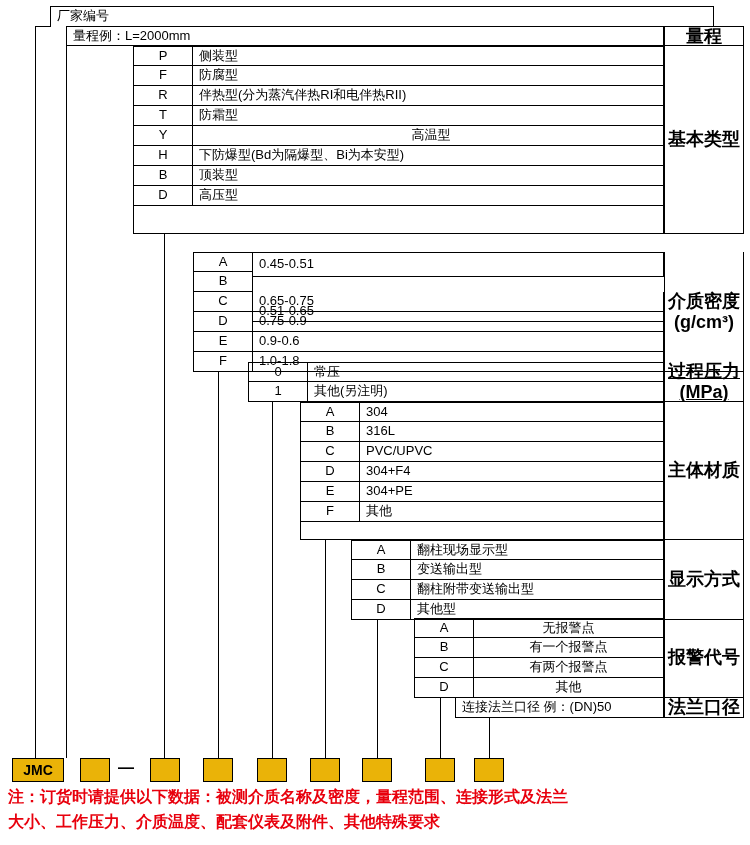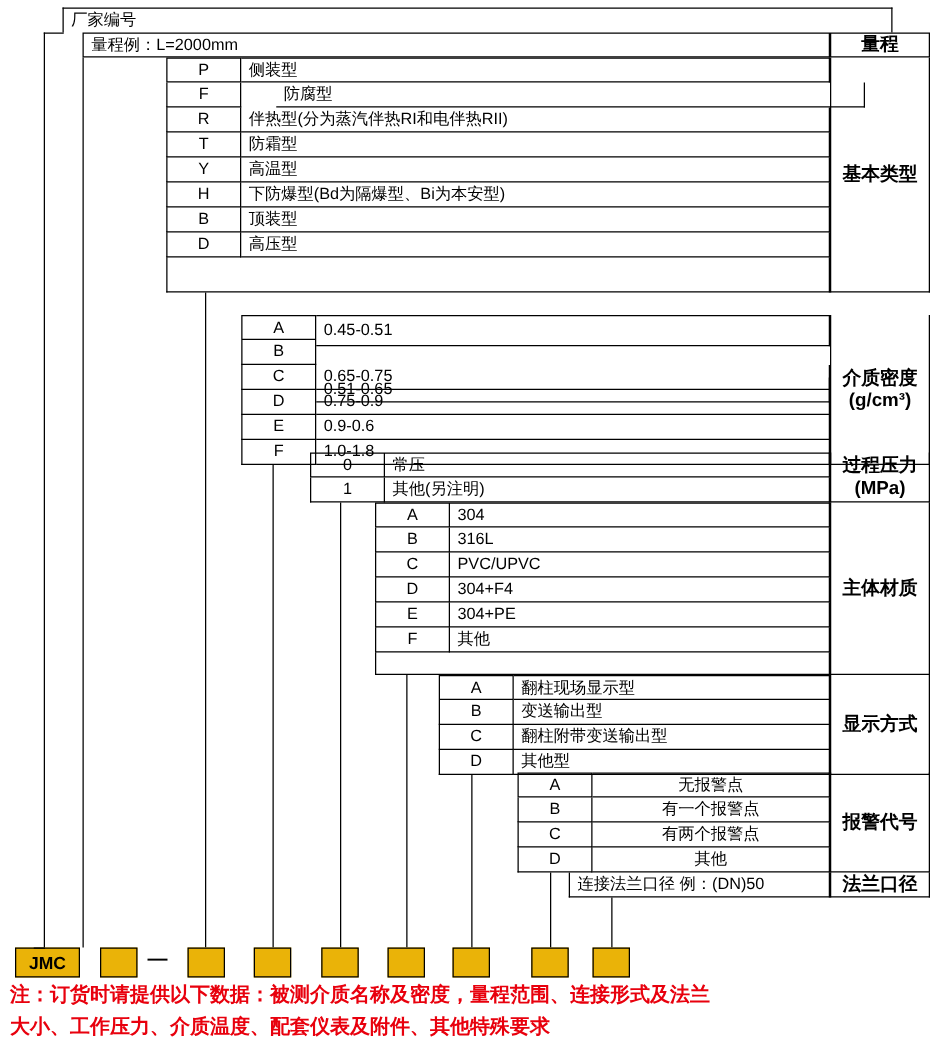--- a/index.html
+++ b/index.html
@@ -35,21 +35,21 @@
     width: 1px;
     background: #000;
   }
   .hline {
     position: absolute;
     height: 1px;
     background: #000;
   }
   .rightlabel {
     font-weight: bold;
-    font-size: 15px;
+    font-size: 18px;
     flex-direction: column;
     justify-content: center;
     align-items: center;
     text-align: center;
   }
   .rightlabel span { display:block; }
   .note {
     position: absolute;
     left: 8px;
     top: 785px;
@@ -100,42 +100,42 @@
   <div class="cell center bx" style="left:133px; top:46px; width:60px; height:20px;">
       <span>P</span>
     </div>
   <div class="cell left bx" style="left:193px; top:46px; width:471px; height:20px; border-left:none;">
       <span>侧装型</span>
     </div>
 
   <div class="cell center bx" style="left:133px; top:66px; width:60px; height:20px; border-top:none;">
       <span>F</span>
     </div>
-  <div class="cell left bx" style="left:193px; top:66px; width:471px; height:20px; border-left:none; border-top:none;margin-left:28px;">
+  <div class="cell left bx" style="left:193px; top:66px; width:471px; height:20px; border-left:none; border-top:none;">
       <span>防腐型</span>
     </div>
 
   <div class="cell center bx" style="left:133px; top:86px; width:60px; height:20px; border-top:none;">
       <span>R</span>
     </div>
   <div class="cell left bx" style="left:193px; top:86px; width:471px; height:20px; border-left:none; border-top:none;">
       <span>伴热型(分为蒸汽伴热RI和电伴热RII)</span>
     </div>
 
   <div class="cell center bx" style="left:133px; top:106px; width:60px; height:20px; border-top:none;">
       <span>T</span>
     </div>
   <div class="cell left bx" style="left:193px; top:106px; width:471px; height:20px; border-left:none; border-top:none;">
       <span>防霜型</span>
     </div>
 
   <div class="cell center bx" style="left:133px; top:126px; width:60px; height:20px; border-top:none;">
       <span>Y</span>
     </div>
-  <div class="cell left bx" style="left:193px; top:126px; width:471px; height:20px; border-left:none; border-top:none;">
+  <div class="cell left bx" style="left:193px; top:126px; width:471px; height:20px; border-left:none; border-top:none;justify-content:center;">
       <span>高温型</span>
     </div>
 
   <div class="cell center bx" style="left:133px; top:146px; width:60px; height:20px; border-top:none;">
       <span>H</span>
     </div>
   <div class="cell left bx" style="left:193px; top:146px; width:471px; height:20px; border-left:none; border-top:none;">
       <span>下防爆型(Bd为隔爆型、Bi为本安型)</span>
     </div>
 
@@ -217,21 +217,21 @@
       <span>常压</span>
     </div>
 
   <div class="cell center bx" style="left:248px; top:382px; width:60px; height:20px; border-top:none;">
       <span>1</span>
     </div>
   <div class="cell left bx" style="left:308px; top:382px; width:356px; height:20px; border-left:none; border-top:none;">
       <span>其他(另注明)</span>
     </div>
 
-  <div class="cell center rightlabel bx" style="left:664px; top:362px; width:80px; height:40px; border-top:none;">
+  <div class="cell center rightlabel bx" style="left:664px; top:362px; width:80px; height:40px; border-top:none;text-decoration:underline;">
     <span>过程压力</span>
     <span>(MPa)</span>
   </div>
 
   <div class="vline" style="left:272px; top:402px; height:356px;"></div>
 
   <div class="cell center bx" style="left:300px; top:402px; width:60px; height:20px;">
       <span>A</span>
     </div>
   <div class="cell left bx" style="left:360px; top:402px; width:304px; height:20px; border-left:none;">

